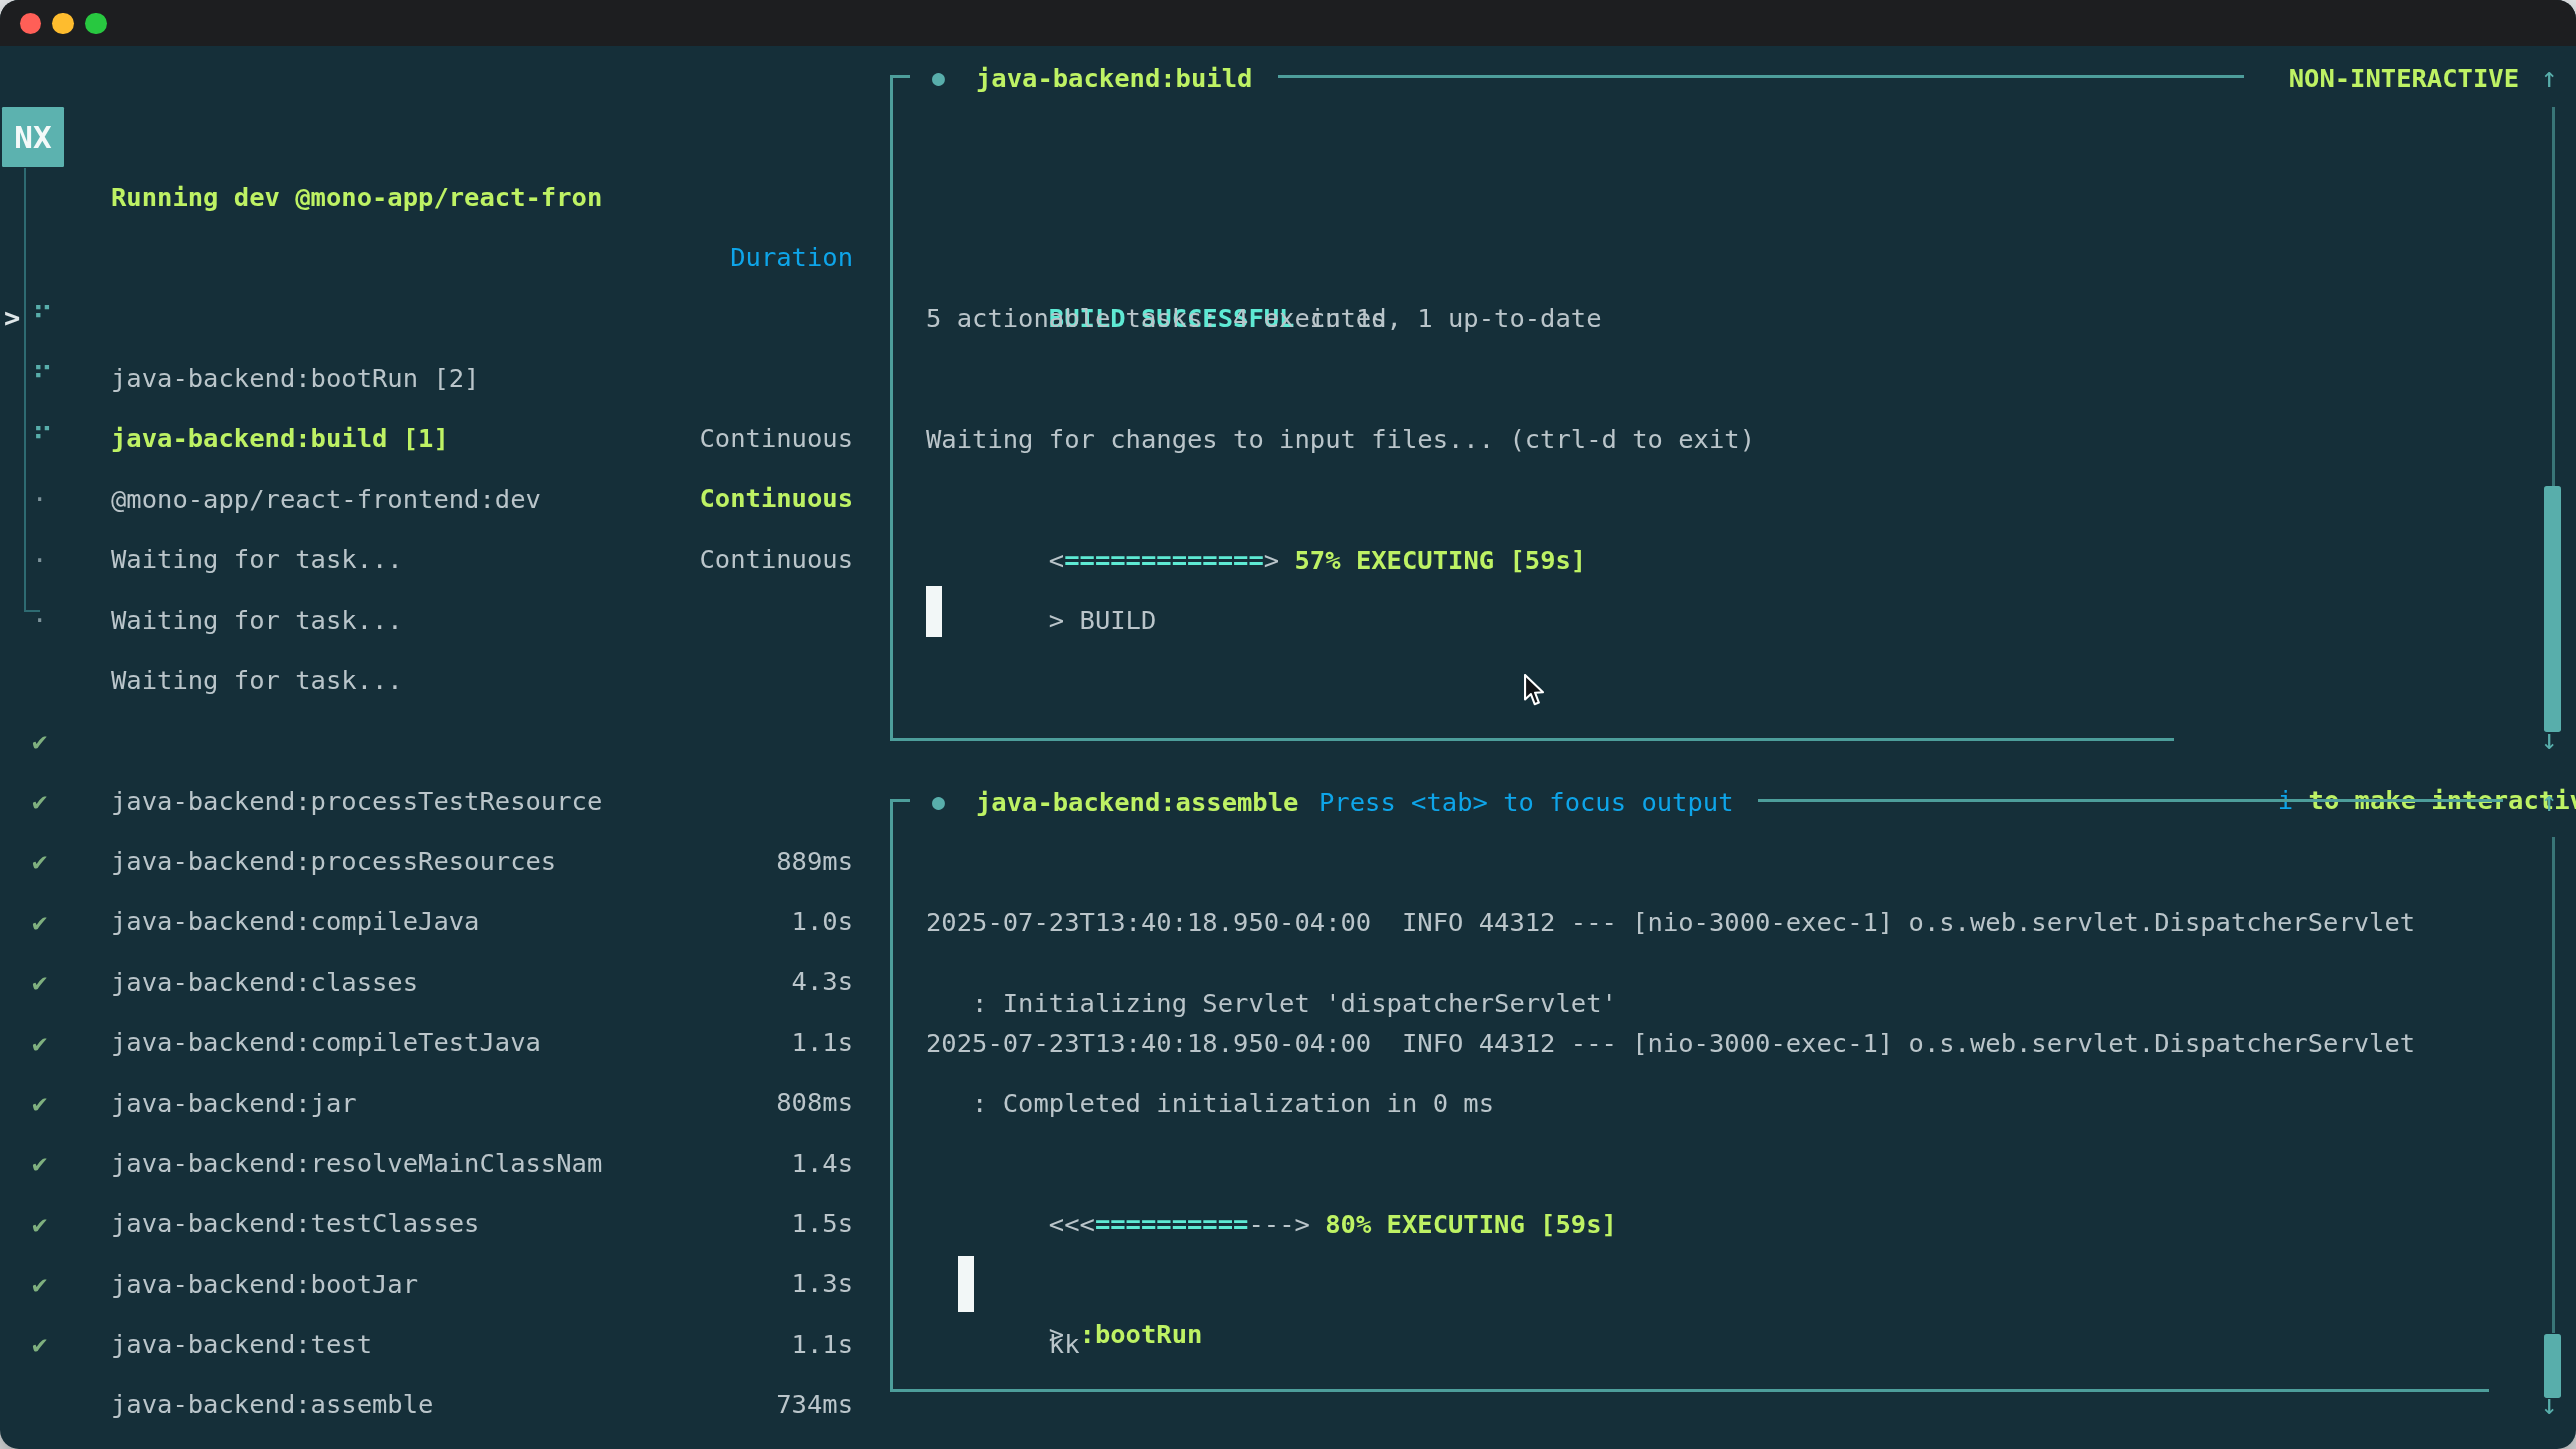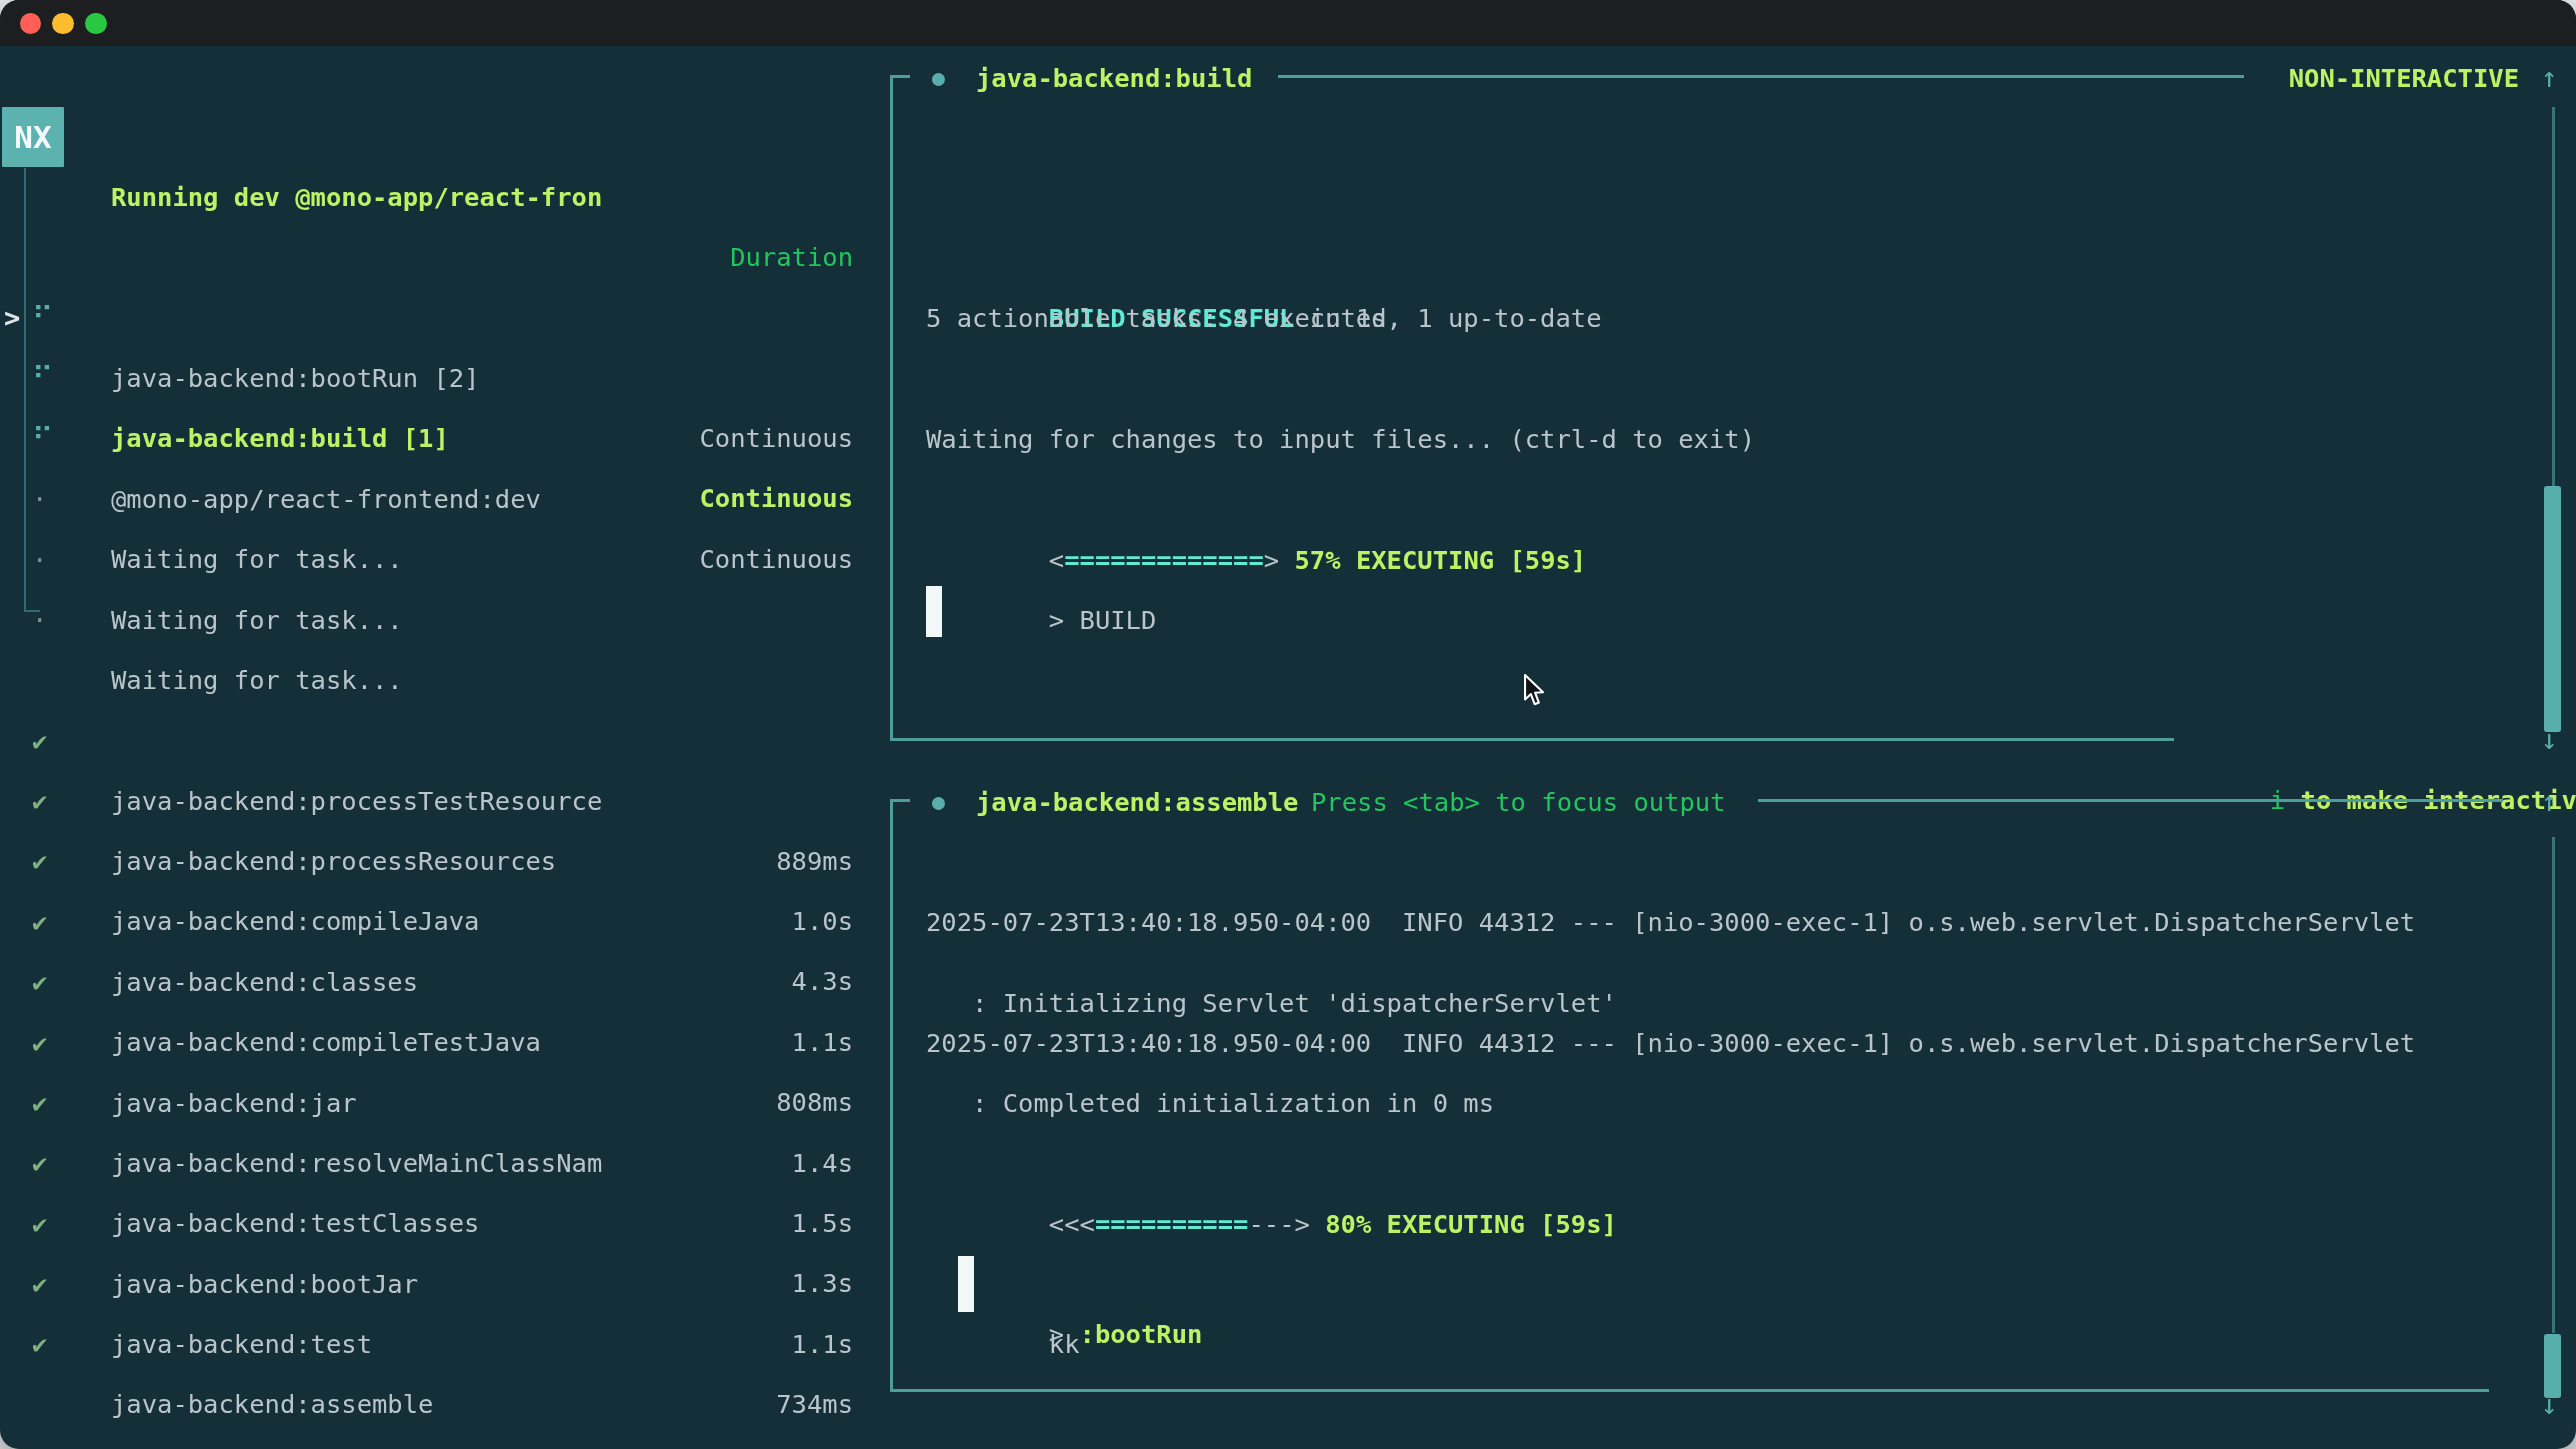--- a/index.html
+++ b/index.html
@@ -13,21 +13,21 @@
     border-radius:19px; overflow:hidden; background:#152f39;
     box-shadow:0 13.4px 40px rgba(0,0,0,.45);
   }
   .titlebar { position:absolute; left:0; top:0; width:100%; height:46px; background:#1d1e20; }
   .light { position:absolute; top:12.7px; width:21.5px; height:21.5px; border-radius:50%; }
 
   
   .row { position:absolute; height:60px; line-height:60px; font-size:25.5px;
          white-space:pre; color:#bac5ca; }
   .b    { font-weight:bold; color:#bef264; }
-  .teal { color:#22c55e; }
+  .teal { color:#0ea5e9;margin-left:8px; }
   .green{ color:#5eead4; font-weight:bold; }
 
   
   .srow { position:absolute; left:0; width:853px; height:60px; line-height:60px;
           font-size:25.5px; white-space:pre; color:#bac5ca; }
   .srow .ico { position:absolute; left:32px; }
   .srow .lbl { position:absolute; left:111px; }
   .srow .dur { position:absolute; right:0; }
   .check { color:#7fb07f; }
   .spin  { color:#58aeab; font-size:29.5px; }

